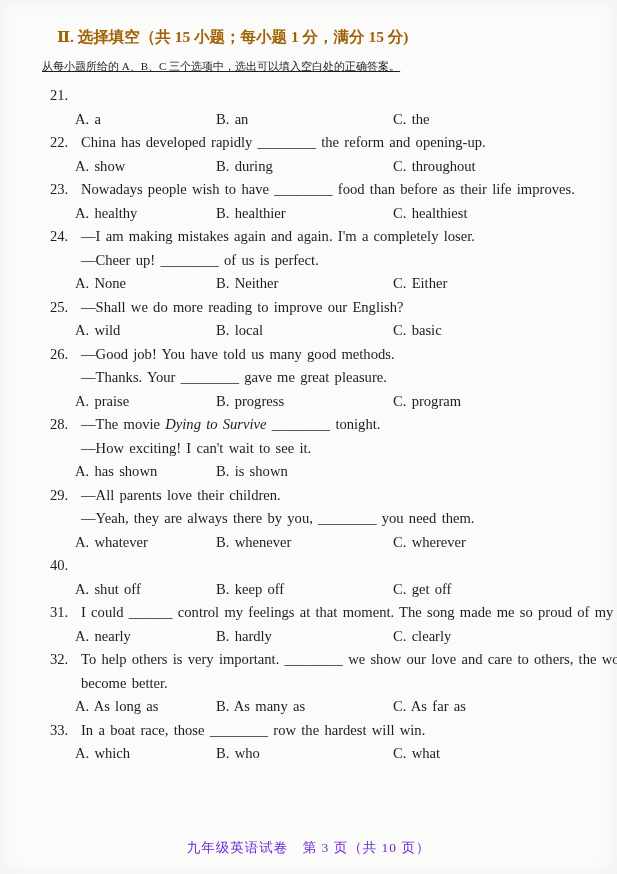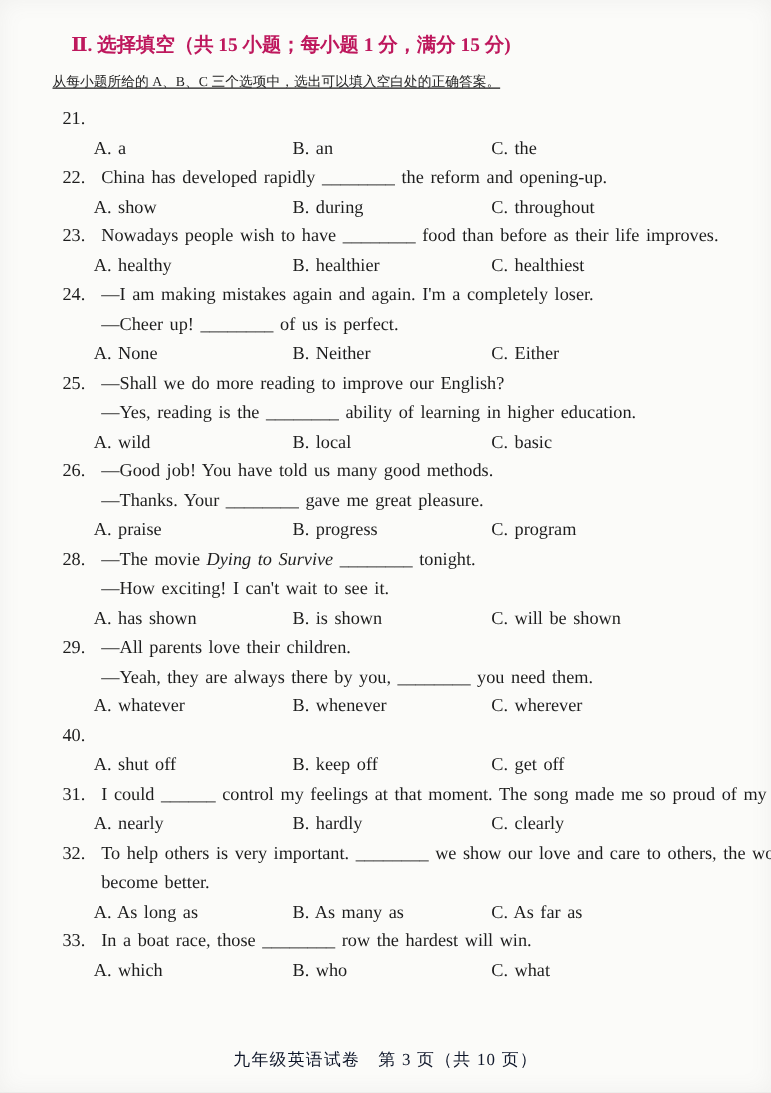--- a/index.html
+++ b/index.html
@@ -17,21 +17,21 @@
     font-family: "Liberation Serif", "DejaVu Serif", serif;
     overflow: hidden;
     box-shadow: inset 0 0 18px rgba(120,120,115,0.08);
   }
   .sec-header {
     padding-top: 26px;
     padding-left: 57px;
     font-weight: bold;
     font-size: 15.5px;
     line-height: 22px;
-    color: #be185d;
+    color: #a16207;
     white-space: nowrap;
   }
   .instruction {
     margin-top: 8px;
     padding-left: 42px;
     font-size: 11px;
     line-height: 20px;
     white-space: nowrap;
     text-decoration: underline;
   }
@@ -47,30 +47,30 @@
     white-space: nowrap;
   }
   .q-line { padding-left: 81px; }
   .q-num {
     position: absolute;
     left: 50px;
   }
   .seg.it { font-style: italic; }
   .opt { position: absolute; }
   .opt.a { left: 75px; }
-  .opt.b { left: 234px; }
+  .opt.b { left: 216px; }
   .opt.c { left: 393px; }
   .footer {
     position: absolute;
     left: 0;
     right: 0;
     bottom: 17px;
     text-align: center;
     font-size: 13.5px;
-    color: #0f172a;
+    color: #6d28d9;
     letter-spacing: 1px;
   }
 </style>
 </head>
 <body>
 
 <div class="page">
   <div class="sec-header">Ⅱ. 选择填空（共 15 小题；每小题 1 分，满分 15 分)</div>
   <div class="instruction">从每小题所给的 A、B、C 三个选项中，选出可以填入空白处的正确答案。</div>
   <div id="questions">
@@ -102,21 +102,20 @@
         <div class="q-line"><span class="q-num">24.</span><span class="seg">—I am making mistakes again and again. I'm a completely loser.</span></div>
         <div class="q-line"><span class="seg">—Cheer up! ________ of us is perfect.</span></div>
         <div class="q-opts">
           <span class="opt a">A. None</span>
           <span class="opt b">B. Neither</span>
           <span class="opt c">C. Either</span>
         </div>
       </div>
       <div class="q">
         <div class="q-line"><span class="q-num">25.</span><span class="seg">—Shall we do more reading to improve our English?</span></div>
-        <div class="q-line"><span class="seg">—Yes, reading is the ________ ability of learning in higher education.</span></div>
         <div class="q-opts">
           <span class="opt a">A. wild</span>
           <span class="opt b">B. local</span>
           <span class="opt c">C. basic</span>
         </div>
       </div>
       <div class="q">
         <div class="q-line"><span class="q-num">26.</span><span class="seg">—Good job! You have told us many good methods.</span></div>
         <div class="q-line"><span class="seg">—Thanks. Your ________ gave me great pleasure.</span></div>
         <div class="q-opts">
@@ -124,21 +123,20 @@
           <span class="opt b">B. progress</span>
           <span class="opt c">C. program</span>
         </div>
       </div>
       <div class="q">
         <div class="q-line"><span class="q-num">28.</span><span class="seg">—The movie </span><span class="seg it">Dying to Survive</span><span class="seg"> ________ tonight.</span></div>
         <div class="q-line"><span class="seg">—How exciting! I can't wait to see it.</span></div>
         <div class="q-opts">
           <span class="opt a">A. has shown</span>
           <span class="opt b">B. is shown</span>
-          <span class="opt c">C. will be shown</span>
         </div>
       </div>
       <div class="q">
         <div class="q-line"><span class="q-num">29.</span><span class="seg">—All parents love their children.</span></div>
         <div class="q-line"><span class="seg">—Yeah, they are always there by you, ________ you need them.</span></div>
         <div class="q-opts">
           <span class="opt a">A. whatever</span>
           <span class="opt b">B. whenever</span>
           <span class="opt c">C. wherever</span>
         </div>

